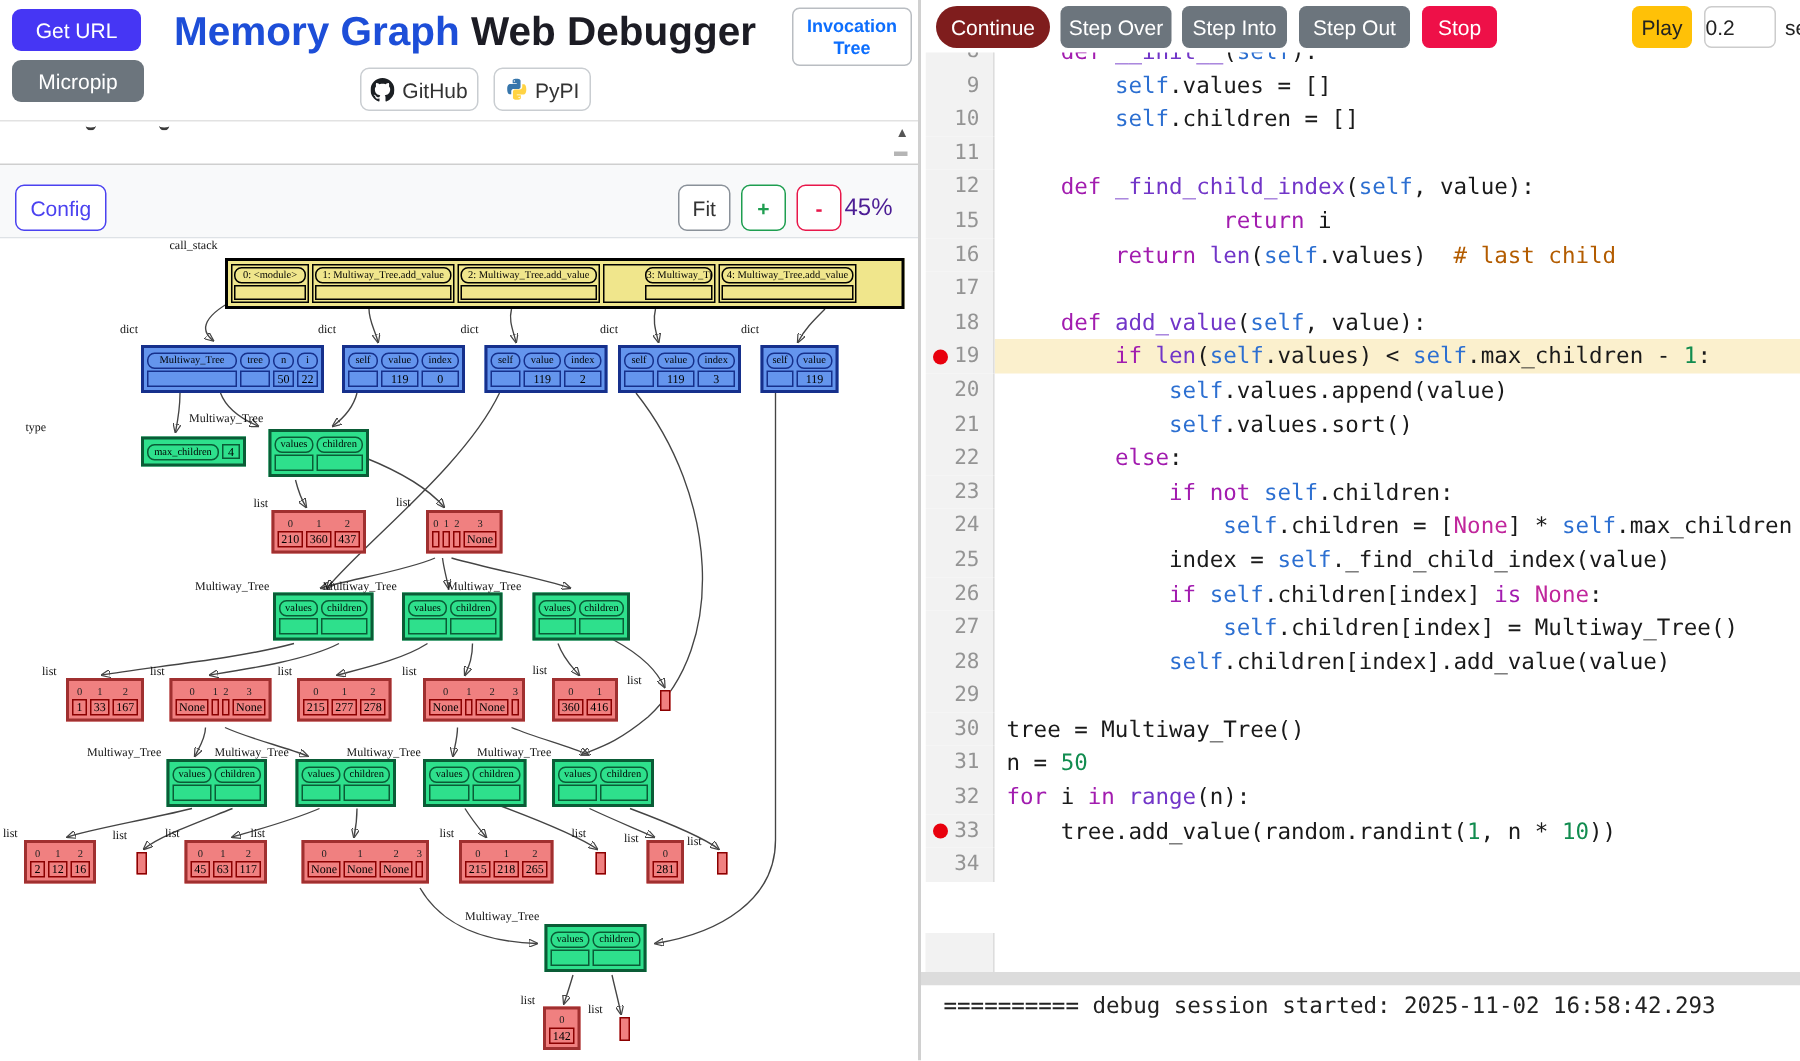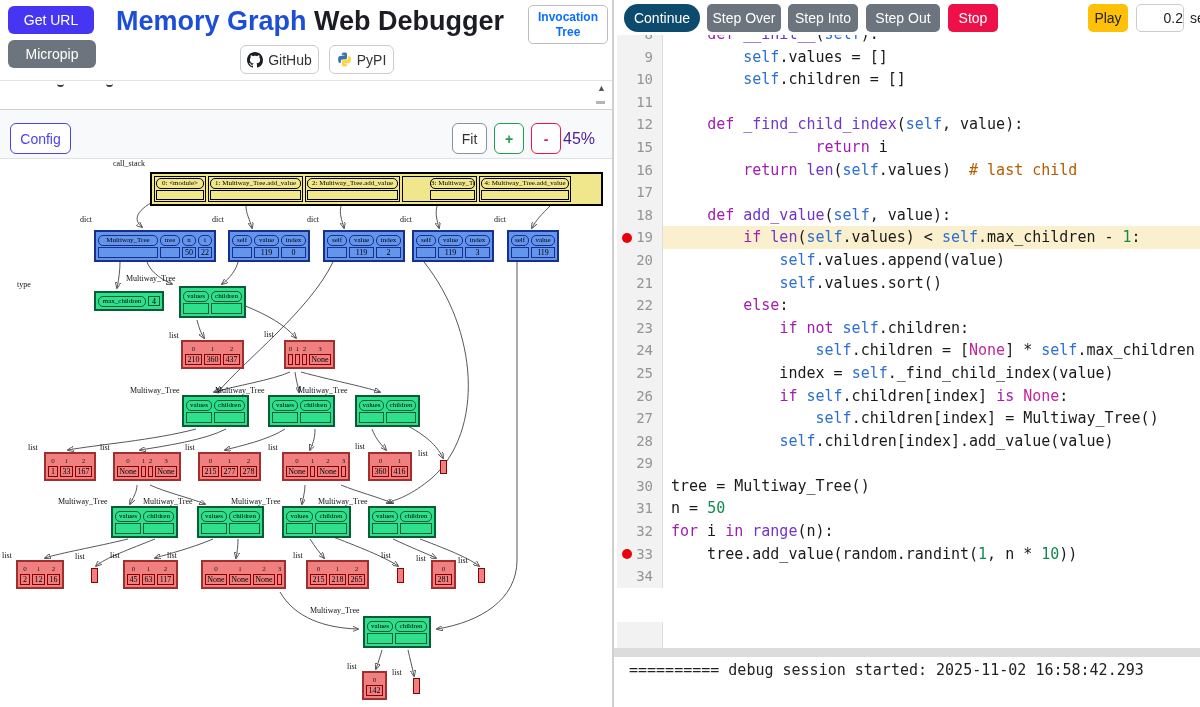--- a/index.html
+++ b/index.html
@@ -71,28 +71,28 @@
   .frame { border:1px solid #000; padding:1px; display:flex; flex-direction:column; gap:1px; }
   .frame .pill { background:#f0e68c; border-color:#000; }
   .frame .fcell { border:1px solid #000; height:10px; background:#f0e68c; }
 
   
   #rightPanel { left:612px; top:0; width:588px; height:707px; background:#fff;
     border-left:2px solid #d0d0d0; }
   #debugToolbar { left:617px; top:0; width:583px; height:35px; background:#fff; }
   .dbtn { position:absolute; top:4px; height:28px; border-radius:5px; color:#fff;
     font-size:14px; display:flex; align-items:center; justify-content:center; cursor:pointer; }
-  #continueBtn { left:624px; width:76px; background:#0c4a6e;border-radius:14px; }
+  #continueBtn { left:624px; width:76px; background:#7f1d1d;border-radius:14px; }
   #stepOverBtn { left:707px; width:74px; background:#6c757d; }
   #stepIntoBtn { left:788px; width:70px; background:#6c757d; }
   #stepOutBtn  { left:866px; width:74px; background:#6c757d; }
   #stopBtn     { left:948px; width:50px; background:#ee1048; }
   #playBtn     { left:1088px; width:40px; background:#ffc107; color:#222; }
   #delayInput  { left:1136px; top:4px; width:48px; height:28px; border:1px solid #ccc;
-    border-radius:5px; text-align:right; font-size:14px; color:#222;
+    border-radius:5px; text-align:left; font-size:14px; color:#222;
     font-family:"Liberation Sans", sans-serif; background:#fff; }
   #delayUnit { left:1190px; top:10px; font-size:14px; color:#222; }
 
   #codeArea { left:617px; top:35px; width:583px; height:613px; overflow:hidden; }
   #codeLines { position:relative; margin-top:-12px; }
   .cl { display:flex; height:22.6px; font-family:"DejaVu Sans Mono", monospace;
     font-size:15px; line-height:22.6px; white-space:pre; position:relative; }
   .ln { width:46px; flex:0 0 46px; background:#f2f2f2; border-right:1px solid #ddd;
     color:#949494; text-align:right; padding-right:9px; font-size:14px; position:relative; }
   .ct { flex:1; padding-left:8px; color:#1a1a1a; }

